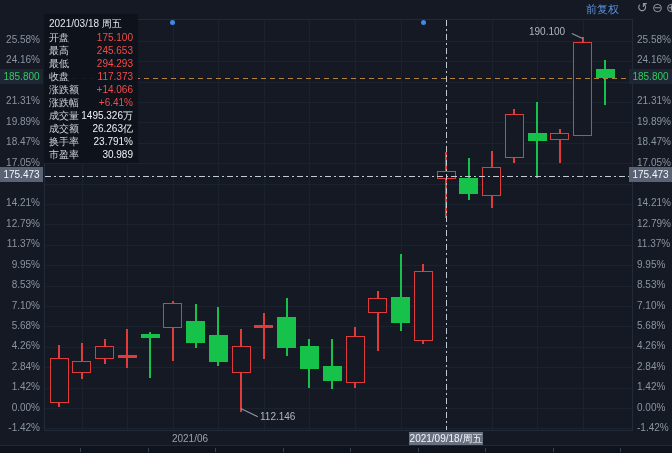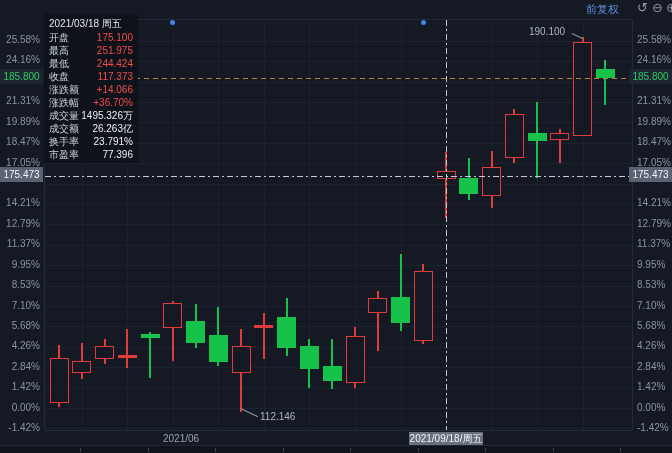--- a/index.html
+++ b/index.html
@@ -35,21 +35,21 @@
   .bL { left:0; } .bR { left:629px; }
   .tooltip { position:absolute; left:44px; top:14px; width:94px; z-index:5;
              background:rgba(14,18,26,0.95); padding:3px 5px 2px 5px; }
   .tt-date { color:#e2e7ee; height:14px; line-height:14px; white-space:nowrap; overflow:hidden; }
   .tt-row { display:flex; justify-content:space-between; height:13px; line-height:13px; }
   .tt-row .lab { color:#ccd3db; }
   .tt-row .val { color:#edf0f4; }
   .tt-row.hl .val { color:#f54b4b; }
   .adjust { position:absolute; left:586px; top:2px; color:#5a8fd7; font-size:11px; cursor:pointer; z-index:8; }
   .ticon { position:absolute; top:1px; color:#8f97a2; font-size:13px; line-height:13px; cursor:pointer; z-index:8; }
-  .month { position:absolute; top:433px; left:163px; width:54px; color:#99a1ac; z-index:2; }
+  .month { position:absolute; top:433px; left:163px; width:54px; text-align:center; color:#99a1ac; z-index:2; }
   .datebadge { position:absolute; top:432px; left:409px; width:74px; height:13px; line-height:13px;
                text-align:center; background:#687080; color:#f5f6f8; z-index:7; }
   .nav { position:absolute; left:0; top:445px; width:672px; height:8px;
          background:#0f141c; border-top:1px solid #222935; z-index:2; }
   .navtick { position:absolute; top:2px; width:1px; height:4px; background:#3a4150; }
 </style>
 </head>
 <body>
 
 <div class="app">
@@ -196,53 +196,53 @@
 
   <div class="tooltip">
     <div class="tt-date">2021/03/18 周五</div>
     <div id="tt-rows">
         <div class="tt-row hl">
           <span class="lab">开盘</span>
           <span class="val">175.100</span>
         </div>
         <div class="tt-row hl">
           <span class="lab">最高</span>
-          <span class="val">251.975</span>
+          <span class="val">245.653</span>
         </div>
         <div class="tt-row hl">
           <span class="lab">最低</span>
-          <span class="val">244.424</span>
+          <span class="val">294.293</span>
         </div>
         <div class="tt-row hl">
           <span class="lab">收盘</span>
           <span class="val">117.373</span>
         </div>
         <div class="tt-row hl">
           <span class="lab">涨跌额</span>
           <span class="val">+14.066</span>
         </div>
         <div class="tt-row hl">
           <span class="lab">涨跌幅</span>
-          <span class="val">+36.70%</span>
+          <span class="val">+6.41%</span>
         </div>
         <div class="tt-row">
           <span class="lab">成交量</span>
           <span class="val">1495.326万</span>
         </div>
         <div class="tt-row">
           <span class="lab">成交额</span>
           <span class="val">26.263亿</span>
         </div>
         <div class="tt-row">
           <span class="lab">换手率</span>
           <span class="val">23.791%</span>
         </div>
         <div class="tt-row">
           <span class="lab">市盈率</span>
-          <span class="val">77.396</span>
+          <span class="val">30.989</span>
         </div>
       </div>
   </div>
 
   <span class="adjust">前复权</span>
   <span class="ticon" style="left:637px">↺</span>
   <span class="ticon" style="left:652px">⊖</span>
   <span class="ticon" style="left:666px">⊕</span>
 
   <div class="month">2021/06</div>

